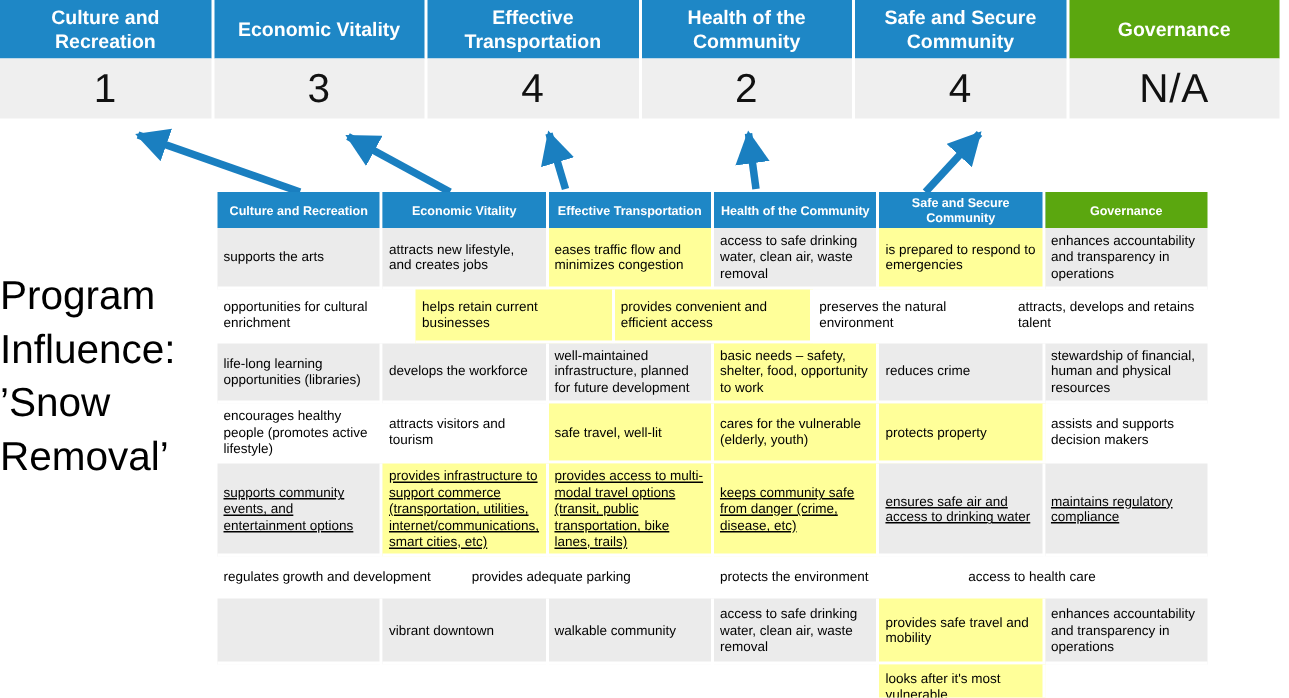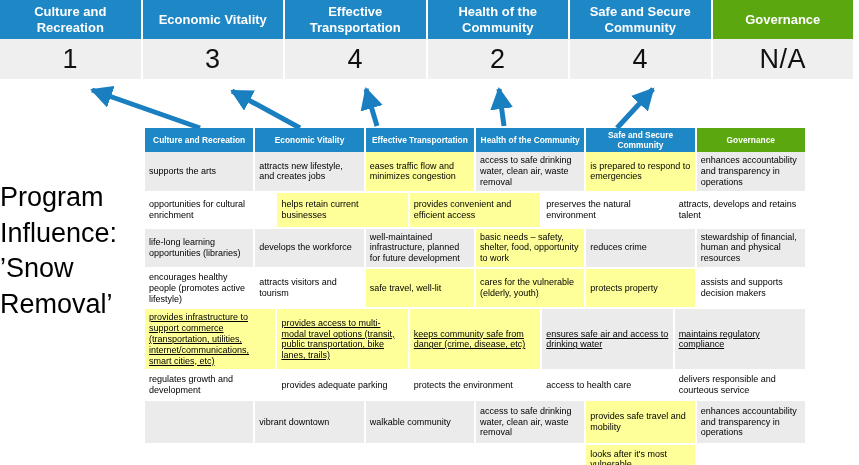--- a/index.html
+++ b/index.html
@@ -149,32 +149,32 @@
   </div>
   <div class="mrow">
     <div class="cell">encourages healthy people (promotes active lifestyle)</div>
     <div class="cell">attracts visitors and tourism</div>
     <div class="cell hl">safe travel, well-lit</div>
     <div class="cell hl">cares for the vulnerable (elderly, youth)</div>
     <div class="cell hl">protects property</div>
     <div class="cell">assists and supports decision makers</div>
   </div>
   <div class="mrow">
+    <div class="cell">supports community events, and entertainment options</div>
     <div class="cell hl">provides infrastructure to support commerce (transportation, utilities, internet/communications, smart cities, etc)</div>
     <div class="cell hl">provides access to multi-modal travel options (transit, public transportation, bike lanes, trails)</div>
     <div class="cell hl">keeps community safe from danger (crime, disease, etc)</div>
     <div class="cell">ensures safe air and access to drinking water</div>
     <div class="cell">maintains regulatory compliance</div>
   </div>
   <div class="mrow">
     <div class="cell">regulates growth and development</div>
     <div class="cell">provides adequate parking</div>
     <div class="cell">protects the environment</div>
     <div class="cell">access to health care</div>
-    <div class="cell">delivers responsible and courteous service</div>
   </div>
   <div class="mrow">
     <div class="cell"></div>
     <div class="cell">vibrant downtown</div>
     <div class="cell">walkable community</div>
     <div class="cell">access to safe drinking water, clean air, waste removal</div>
     <div class="cell hl">provides safe travel and mobility</div>
     <div class="cell">enhances accountability and transparency in operations</div>
   </div>
   <div class="mrow">

